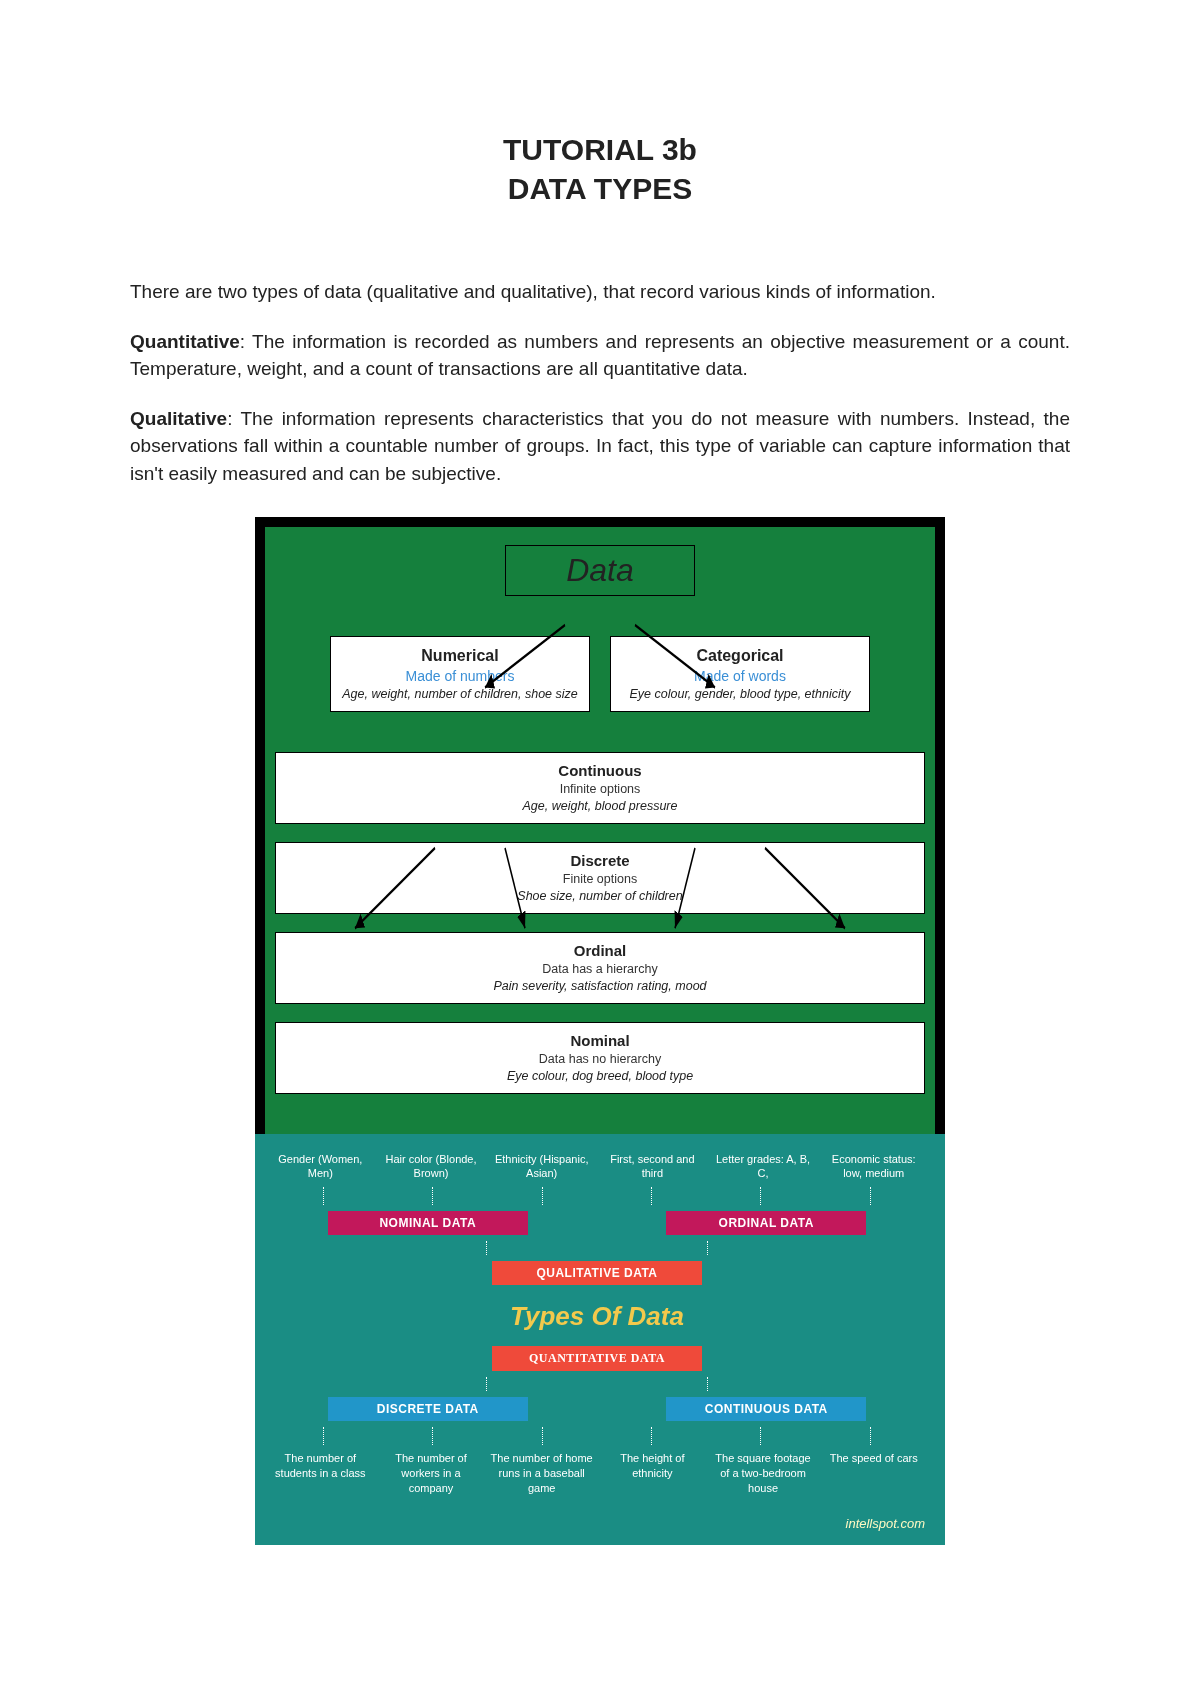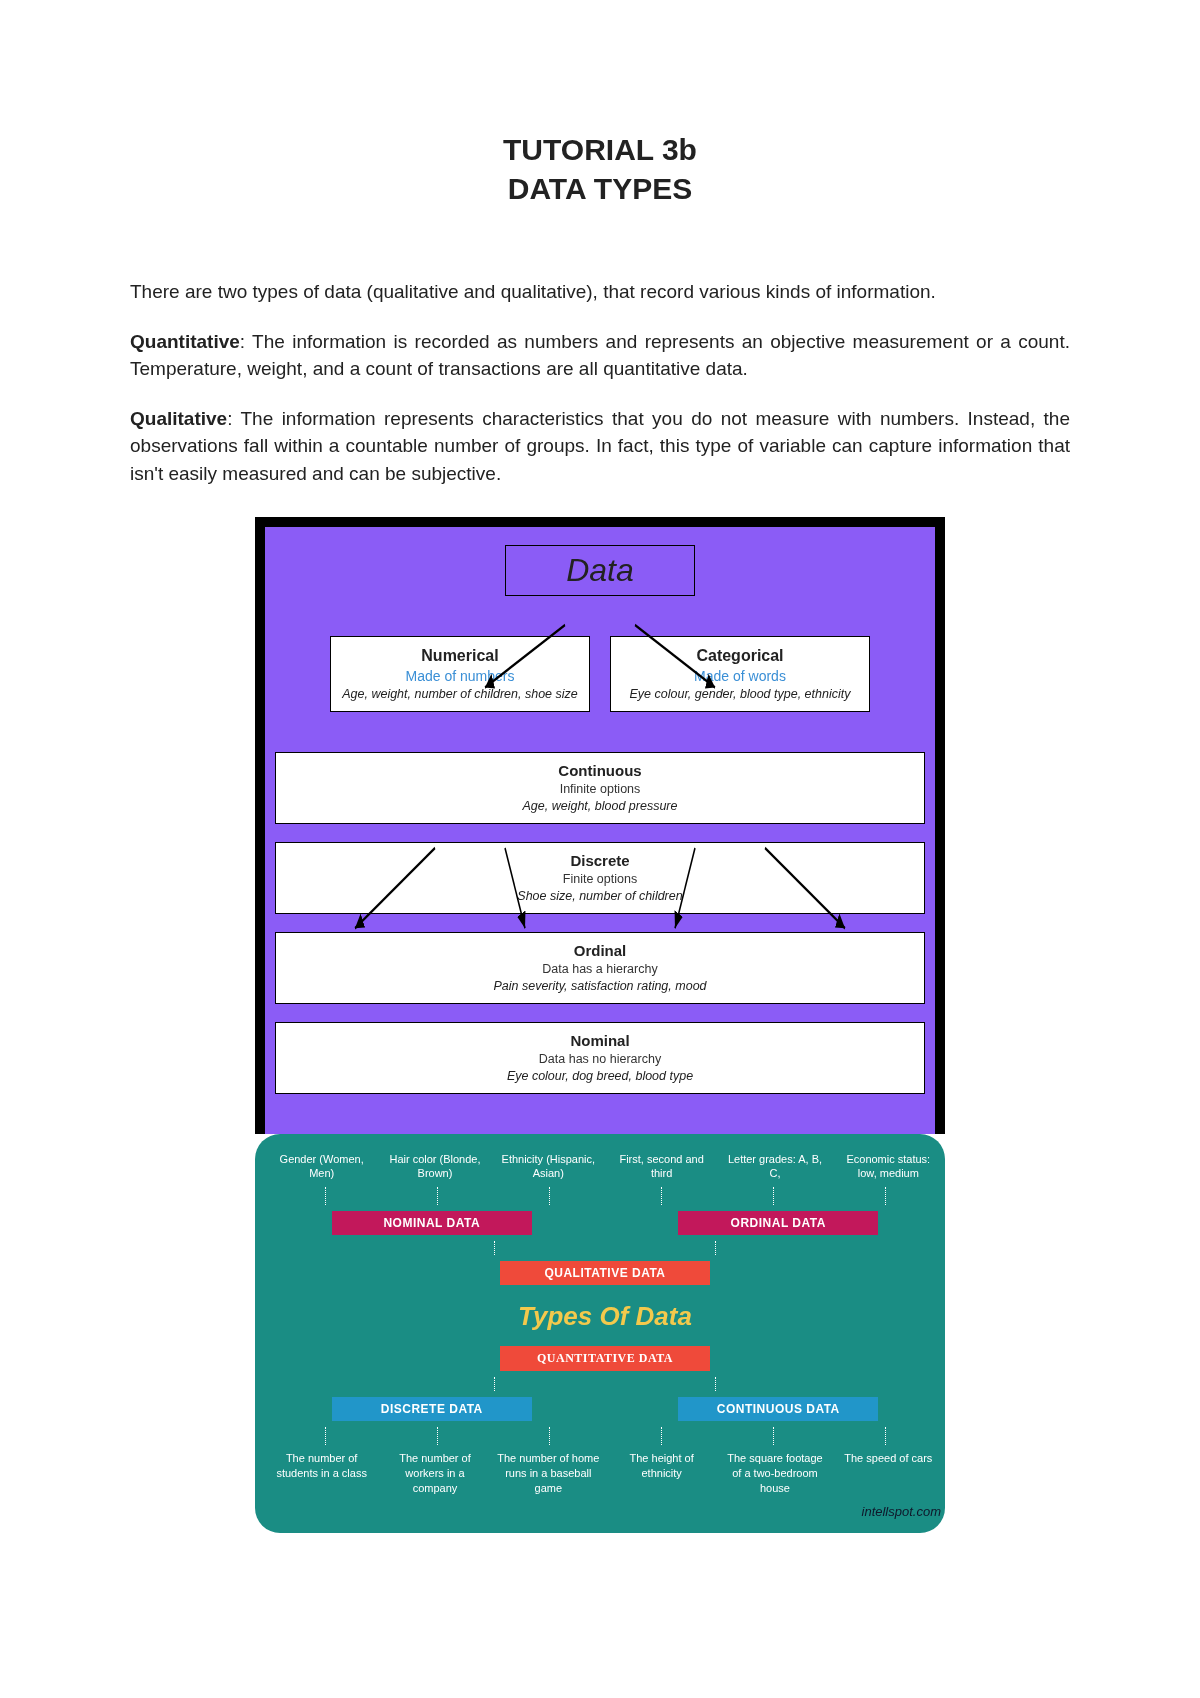--- a/index.html
+++ b/index.html
@@ -13,21 +13,21 @@
   }
   .title-block { text-align: center; margin-bottom: 70px; }
   .title-block h1 { font-size: 30px; font-weight: bold; line-height: 1.3; }
   .para { font-size: 19px; line-height: 1.45; text-align: justify; margin-bottom: 22px; }
   .para b { font-weight: bold; }
 
   
   .diagram1-wrap {
     width: 690px; margin: 30px auto 0 auto;
     border: 10px solid #000; border-bottom: none;
-    background: #8b5cf6; padding: 18px 10px 40px 10px;
+    background: #15803d; padding: 18px 10px 40px 10px;
     position: relative;
   }
   .d1-root {
     border: 1px solid #000; width: 190px; margin: 0 auto;
     text-align: center; font-size: 32px; font-style: italic;
     padding: 6px 0;
   }
   .d1-row { display: flex; justify-content: center; gap: 20px; margin-top: 40px; }
   .d1-box {
     border: 1px solid #000; background: #fff;
@@ -39,36 +39,35 @@
   .d1-box .t3 { font-style: italic; font-size: 12.5px; }
   .d1-row.level2 { gap: 18px; margin-top: 40px; flex-direction: column; }
   .d1-row.level2 .d1-box { flex: 1; min-width: 0; }
   .d1-row.level2 .t1 { font-size: 15px; }
   .d1-row.level2 .t2 { color: #333; font-style: normal; font-size: 12.5px; }
   svg.connector { position: absolute; left: 0; top: 0; width: 100%; height: 100%; pointer-events: none; }
 
   
   .diagram2-wrap {
     width: 690px; margin: 0 auto; background: #1a8d84;
-    padding: 18px 4px 14px 14px; color: #fff; position: relative;
+    padding: 18px 20px 14px 14px; color: #fff; position: relative;
     font-size: 11px;
-    border-radius: 25px;
   }
   .d2-examples-row { display: flex; justify-content: space-around; gap: 8px; }
   .d2-ex-item { text-align: center; line-height: 1.35; flex: 1; font-size: 11px; }
   .d2-bar {
     text-align: center; font-weight: bold; letter-spacing: 0.5px;
     padding: 5px 10px; font-size: 12px; margin: 0 auto;
   }
   .bar-nominal, .bar-ordinal { background: #c2185b; color: #fff; width: 200px; }
   .bar-row { display: flex; justify-content: space-between; gap: 21px; }
   .bar-qualitative, .bar-quantitative { background: #ef4a3a; color: #fff; width: 210px; }
   .bar-discrete, .bar-continuous { background: #2196c9; color: #fff; width: 200px; }
   .d2-title-center { text-align:center; color:#f3c94c; font-style:italic; font-weight:bold; font-size:26px; margin:16px 0 14px; }
-  .d2-credit { text-align:right; color:#0f172a; font-style:italic; font-size:13px; margin-top:8px; }
+  .d2-credit { text-align:right; color:#fef9c3; font-style:italic; font-size:13px; margin-top:20px; }
   .dots-row { display:flex; justify-content:space-around; margin:6px 0; }
   .dots-row span { border-left:1px dotted #fff; height:18px; }
   .dots-center { display:flex; justify-content:center; gap:220px; margin:6px 0;}
   .dots-center span { border-left:1px dotted #fff; height:14px;}
 </style>
 </head>
 <body>
 
 <div class="title-block">
   <h1>TUTORIAL 3b</h1>

